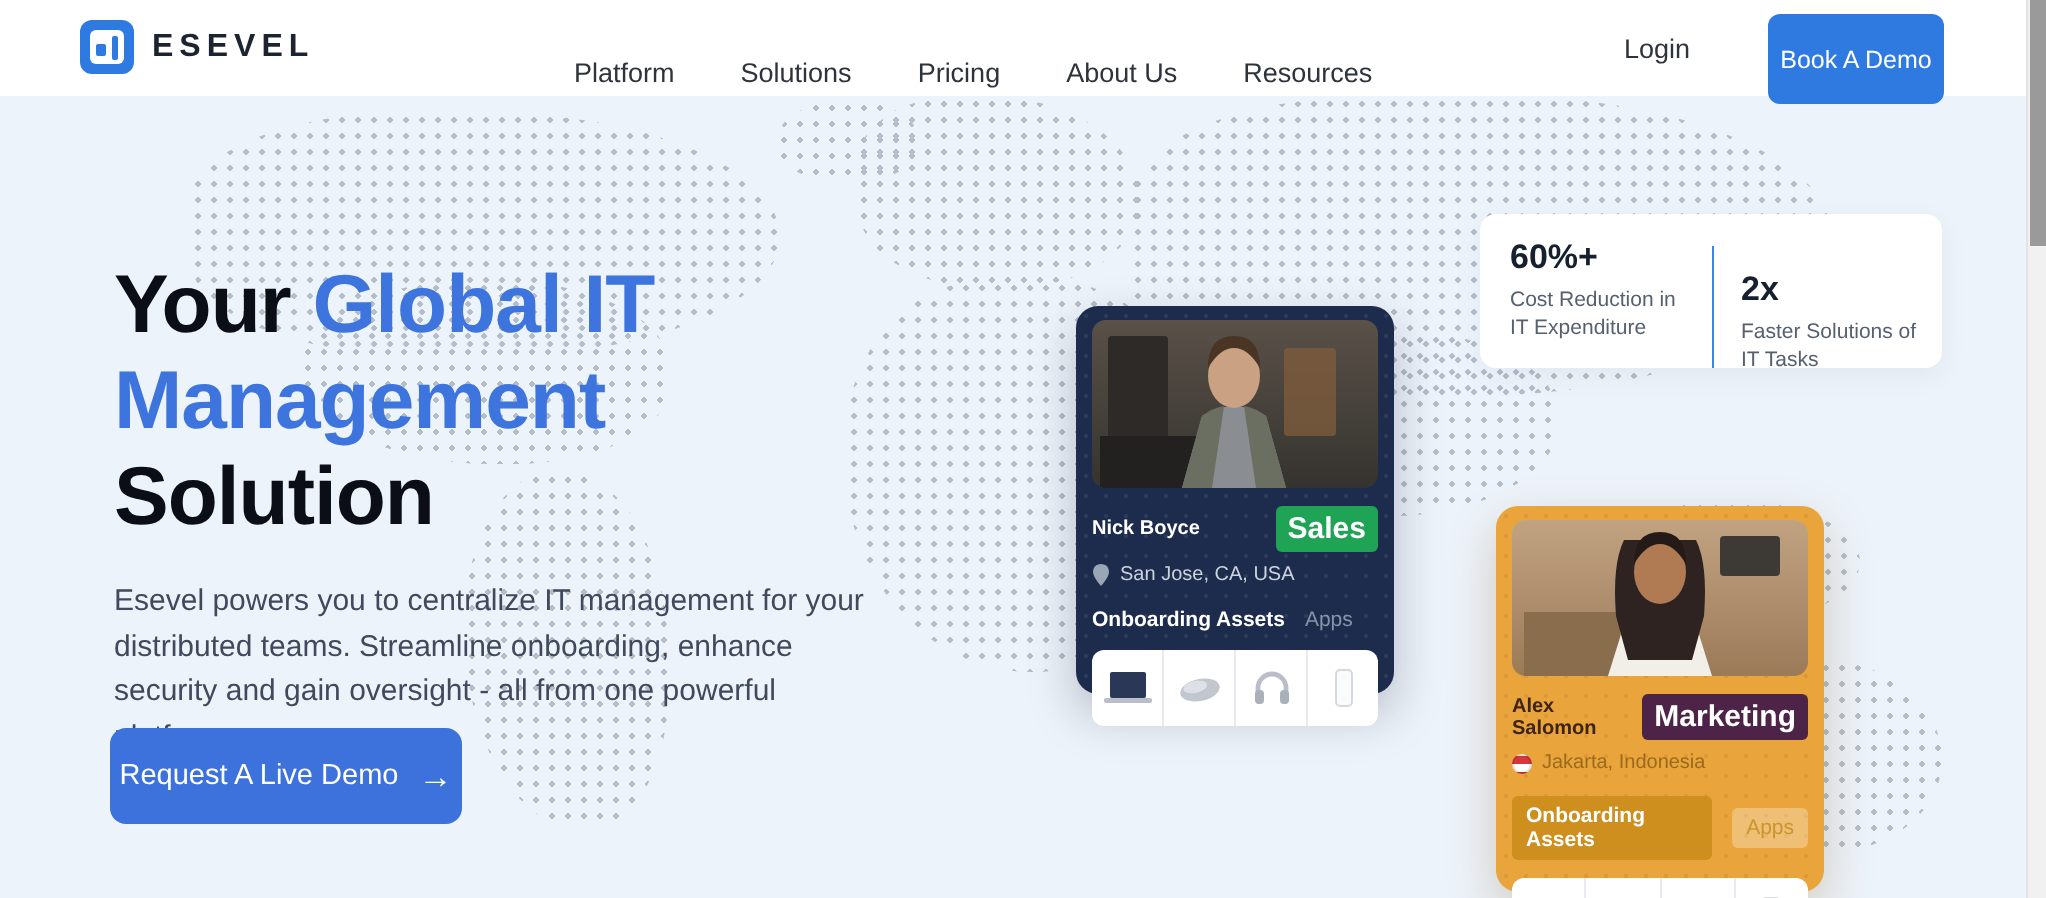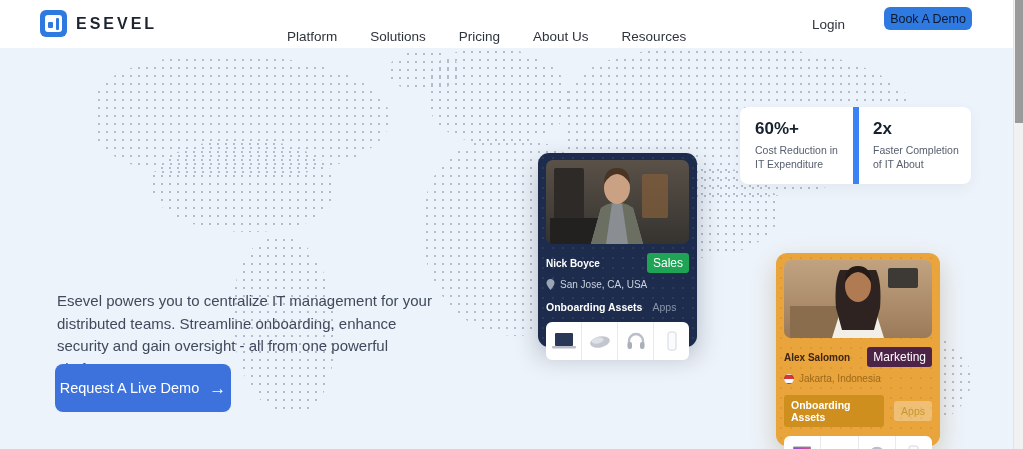--- a/index.html
+++ b/index.html
@@ -11,21 +11,21 @@
   .header { position:absolute; left:0; top:0; width:1013px; height:48px; background:#ffffff; z-index:5; }
   .logo { position:absolute; left:40px; top:10px; display:flex; align-items:center; gap:9px; cursor:pointer; }
   .logo-mark { width:27px; height:27px; background:#2f7ae0; border-radius:6px; position:relative; }
   .logo-mark .inner { position:absolute; left:5px; top:5px; width:17px; height:17px; background:#ffffff; border-radius:3px; }
   .logo-mark .dot { position:absolute; left:8px; top:12px; width:5px; height:6px; background:#2f7ae0; border-radius:1px; }
   .logo-mark .bar { position:absolute; left:16px; top:8px; width:3px; height:12px; background:#2f7ae0; border-radius:1px; }
   .logo-text { font-size:16px; font-weight:700; letter-spacing:3px; color:#1c2430; }
   .nav { position:absolute; left:287px; top:12px; height:48px; display:flex; align-items:center; gap:33px; }
   .nav a { font-size:13.5px; color:#2e343c; text-decoration:none; cursor:pointer; }
   .login { position:absolute; right:168px; top:0; height:48px; display:flex; align-items:center; font-size:13.5px; color:#2e343c; cursor:pointer; }
-  .book-demo { position:absolute; left:884px; top:7px; width:88px; height:23px; background:#2f7ae0; color:#0f172a;
+  .book-demo { position:absolute; left:884px; top:7px; width:88px; height:45px; background:#2f7ae0; color:#ffffff;
     border:none; border-radius:6px; font-size:12.5px; font-family:"Liberation Sans",sans-serif; cursor:pointer; }
 
   
   .scrollbar { position:absolute; right:0; top:0; width:10px; height:449px; background:#f1f1f1; border-left:1px solid #e3e3e3; z-index:9; }
   .scroll-thumb { position:absolute; left:1px; top:0; width:8px; height:123px; background:#9a9a9a; }
 
   
   .hero { position:absolute; left:0; top:48px; width:1013px; height:401px; background:#edf3fa; overflow:hidden; }
   .blob { position:absolute; background-image:radial-gradient(#b4bdca 1.3px, transparent 1.4px); background-size:8px 8px; }
 
@@ -33,40 +33,40 @@
   .headline .accent { color:#3d74dd; }
   .hero-desc { position:absolute; left:57px; top:242px; width:392px; font-size:15px; line-height:22.5px; color:#404a5c; z-index:2; }
   .hero-cta { position:absolute; left:55px; top:316px; width:176px; height:48px; background:#3d72dc; color:#fff; border:none; border-radius:8px;
     font-size:14.5px; font-family:"Liberation Sans",sans-serif; display:flex; align-items:center; justify-content:center; gap:10px; cursor:pointer; z-index:2; }
   .hero-cta .arr { font-size:17px; line-height:1; }
 
   
   .stats { position:absolute; left:740px; top:59px; width:231px; height:77px; background:#ffffff; border-radius:8px;
     box-shadow:0 4px 14px rgba(30,50,90,.06); display:flex; z-index:2; }
   .stat { flex:1; padding:12px 0 0 15px; }
-  .stat + .stat { border-left:6px solid #3b82f6; padding-left:14px; }
+  .stat + .stat { border-left:1px solid #3b82f6; padding-left:14px;margin-top:16px; }
   .stat-value { font-size:17px; font-weight:700; color:#16202e; }
   .stat-label { margin-top:5px; font-size:10.5px; line-height:13.5px; color:#57606e; padding-right:10px; }
 
   
   .emp-card { position:absolute; border-radius:11px; padding:7px 8px; z-index:3; }
   .emp-card.navy { left:538px; top:105px; width:159px; height:194px; background:#1d2c4d;
     background-image:radial-gradient(rgba(255,255,255,.07) 1px, transparent 1.1px); background-size:10px 10px;
     box-shadow:0 10px 24px rgba(15,25,50,.25); }
-  .emp-card.amber { left:776px; top:205px; width:164px; height:193px; background:#e9a43c;
+  .emp-card.amber { left:748px; top:205px; width:164px; height:193px; background:#e9a43c;
     background-image:radial-gradient(rgba(120,70,0,.12) 1px, transparent 1.1px); background-size:10px 10px;
     box-shadow:0 10px 24px rgba(120,80,10,.25); }
   .emp-photo { width:100%; border-radius:7px; overflow:hidden; display:block; }
   .navy .emp-photo { height:84px; }
   .amber .emp-photo { height:78px; }
   .emp-name-row { display:flex; align-items:center; justify-content:space-between; margin-top:9px; }
   .emp-name { font-size:10px; font-weight:700; }
   .navy .emp-name { color:#ffffff; }
   .amber .emp-name { color:#3d2413; }
-  .emp-badge { font-size:12px; font-weight:400; color:#fff; border-radius:3px; padding:3px 6px; }
+  .emp-badge { font-size:15px; font-weight:700; color:#fff; border-radius:3px; padding:3px 6px; }
   .navy .emp-badge { background:#1fa355; }
   .amber .emp-badge { background:#4d2347; }
   .emp-loc { display:flex; align-items:center; gap:5px; margin-top:6px; font-size:10px; }
   .navy .emp-loc { color:#cbd3df; }
   .amber .emp-loc { color:#9c6a1c; }
   .emp-tabs { display:flex; align-items:center; gap:10px; margin-top:11px; font-size:10.5px; }
   .navy .tab-active { color:#ffffff; font-weight:700; }
   .navy .tab-inactive { color:#8793a7; }
   .amber .tab-active { background:#cf8f1f; color:#fff; font-weight:700; padding:4px 7px; border-radius:3px; }
   .amber .tab-inactive { background:rgba(255,255,255,.30); color:#c9962e; padding:4px 7px; border-radius:3px; }
@@ -113,36 +113,42 @@
       <div class="blob" style="left:232px;top:188px;width:102px;height:178px;border-radius:46% 54% 40% 60%;"></div>
       <div class="blob" style="left:388px;top:2px;width:72px;height:42px;border-radius:50%;"></div>
       <div class="blob" style="left:428px;top:0px;width:142px;height:96px;border-radius:40% 60% 50% 50%;"></div>
       <div class="blob" style="left:423px;top:92px;width:178px;height:196px;border-radius:46% 50% 55% 60%;"></div>
       <div class="blob" style="left:565px;top:0px;width:352px;height:150px;border-radius:40% 55% 60% 45%;"></div>
       <div class="blob" style="left:618px;top:118px;width:162px;height:92px;border-radius:50% 50% 55% 45%;"></div>
       <div class="blob" style="left:798px;top:202px;width:132px;height:62px;border-radius:50%;"></div>
       <div class="blob" style="left:853px;top:282px;width:118px;height:96px;border-radius:46% 54% 50% 50%;"></div>
     </div>
 
+    <h1 class="headline">
+      <div><span>Your</span>
+        <span class="accent">Global IT</span></div>
+      <div class="accent">Management</div>
+      <div>Solution</div>
+    </h1>
 
     <p class="hero-desc">Esevel powers you to centralize IT management for your distributed teams. Streamline onboarding, enhance security and gain oversight - all from one powerful platform.</p>
 
     <button class="hero-cta">
       <span>Request A Live Demo</span>
       <span class="arr">→</span>
     </button>
 
     <div class="stats">
       <div class="stat">
         <div class="stat-value">60%+</div>
         <div class="stat-label">Cost Reduction in IT Expenditure</div>
       </div>
       <div class="stat">
         <div class="stat-value">2x</div>
-        <div class="stat-label">Faster Completion of IT About</div>
+        <div class="stat-label">Faster Solutions of IT Tasks</div>
       </div>
     </div>
 
     <div class="emp-card navy">
       <svg class="emp-photo" viewBox="0 0 143 84" preserveAspectRatio="none">
         <defs>
           <linearGradient id="nbg" x1="0" y1="0" x2="0" y2="1">
             <stop offset="0" stop-color="#5a5148"></stop>
               <stop offset="1" stop-color="#35332f"></stop>
           </linearGradient>

